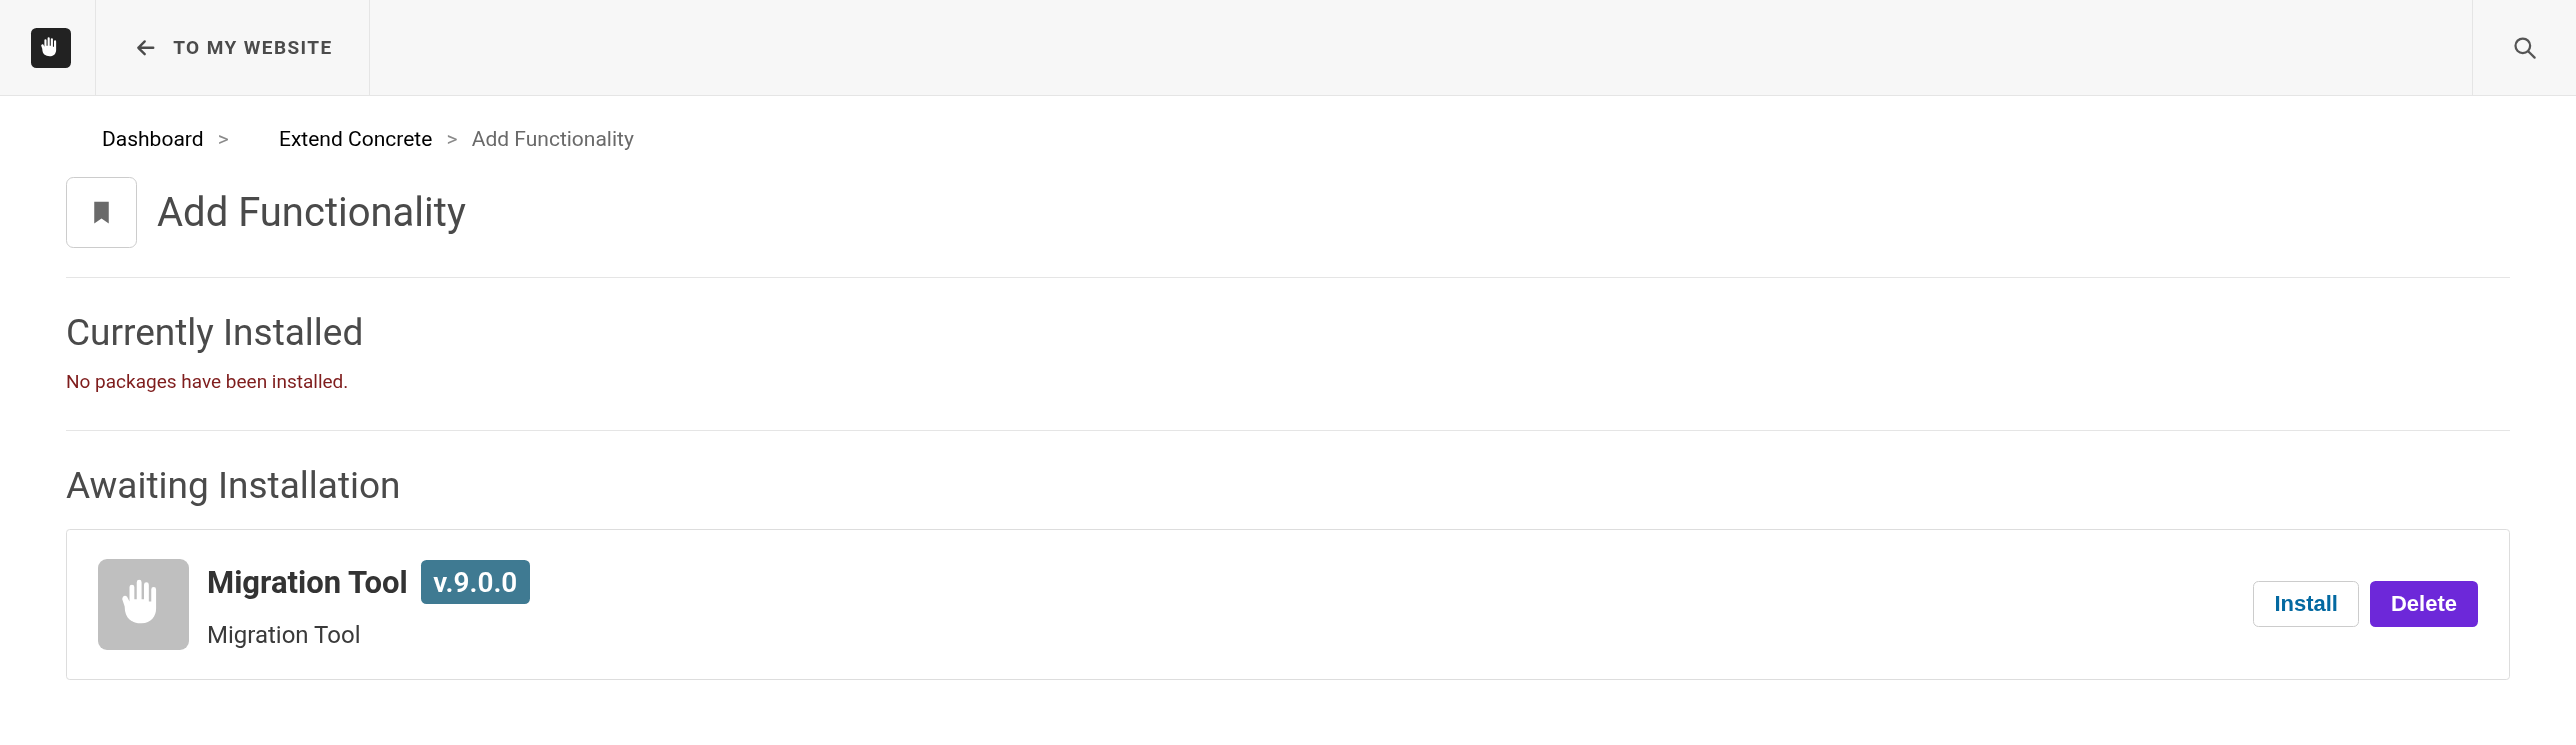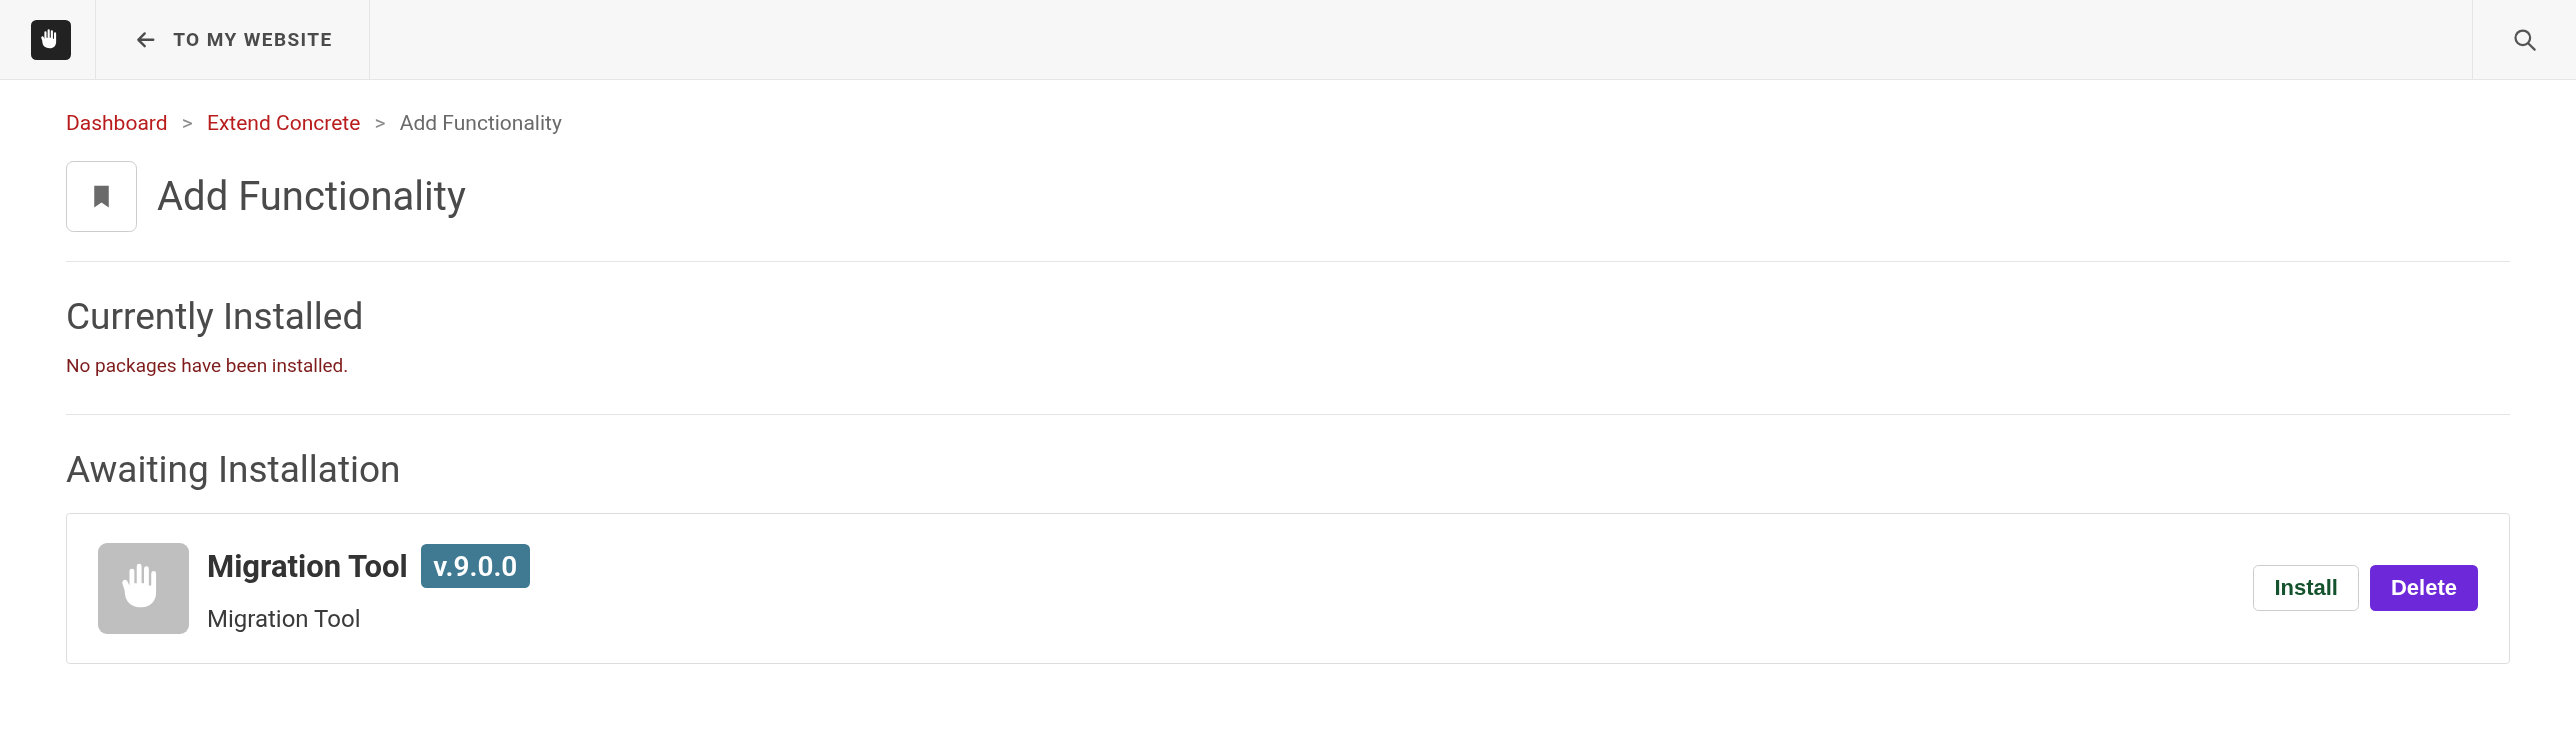--- a/index.html
+++ b/index.html
@@ -6,21 +6,21 @@
   body {
     font-family: -apple-system, BlinkMacSystemFont, "Segoe UI", Roboto, "Helvetica Neue", Arial, sans-serif;
     background: #fff;
     color: #333;
     width: 2576px;
     height: 745px;
   }
   .topbar {
     display: flex;
     align-items: center;
-    height: 80px;
+    height: 96px;
     background: #f7f7f7;
     border-bottom: 0.9px solid #e5e5e5;
   }
   .logo-box {
     width: 40px;
     height: 40px;
     margin-left: 31px;
     margin-right: 24px;
     background: #222;
     border-radius: 5.5px;
@@ -55,21 +55,21 @@
     cursor: pointer;
   }
   .content {
     padding: 31px 66px 0 66px;
   }
   .breadcrumbs {
     font-size: 21px;
     color: #6a6a6a;
     margin-bottom: 25.6px;
   }
-  .breadcrumbs a { color: #b91c1c; cursor: pointer; }
+  .breadcrumbs a { color: #000000; cursor: pointer; margin-left: 36px; }
   .breadcrumbs .sep { color: #8a8a8a; margin: 0 9px; }
   .breadcrumbs .current { color: #6a6a6a; }
   .title-row {
     display: flex;
     align-items: center;
     gap: 20px;
     padding-bottom: 29px;
     border-bottom: 0.9px solid #e5e5e5;
   }
   .title-icon {
@@ -136,21 +136,21 @@
     font-size: 22px;
     font-weight: 600;
     padding: 9px 20px;
     border-radius: 5.5px;
     cursor: pointer;
     border: 0.9px solid transparent;
   }
   .btn-light {
     background: #fff;
     border-color: #ccc;
-    color: #14532d;
+    color: #0369a1;
   }
   .btn-danger {
     background: #6d28d9;
     color: #fff;
   }
 </style>
 </head>
 <body>
 
 <div class="topbar">

